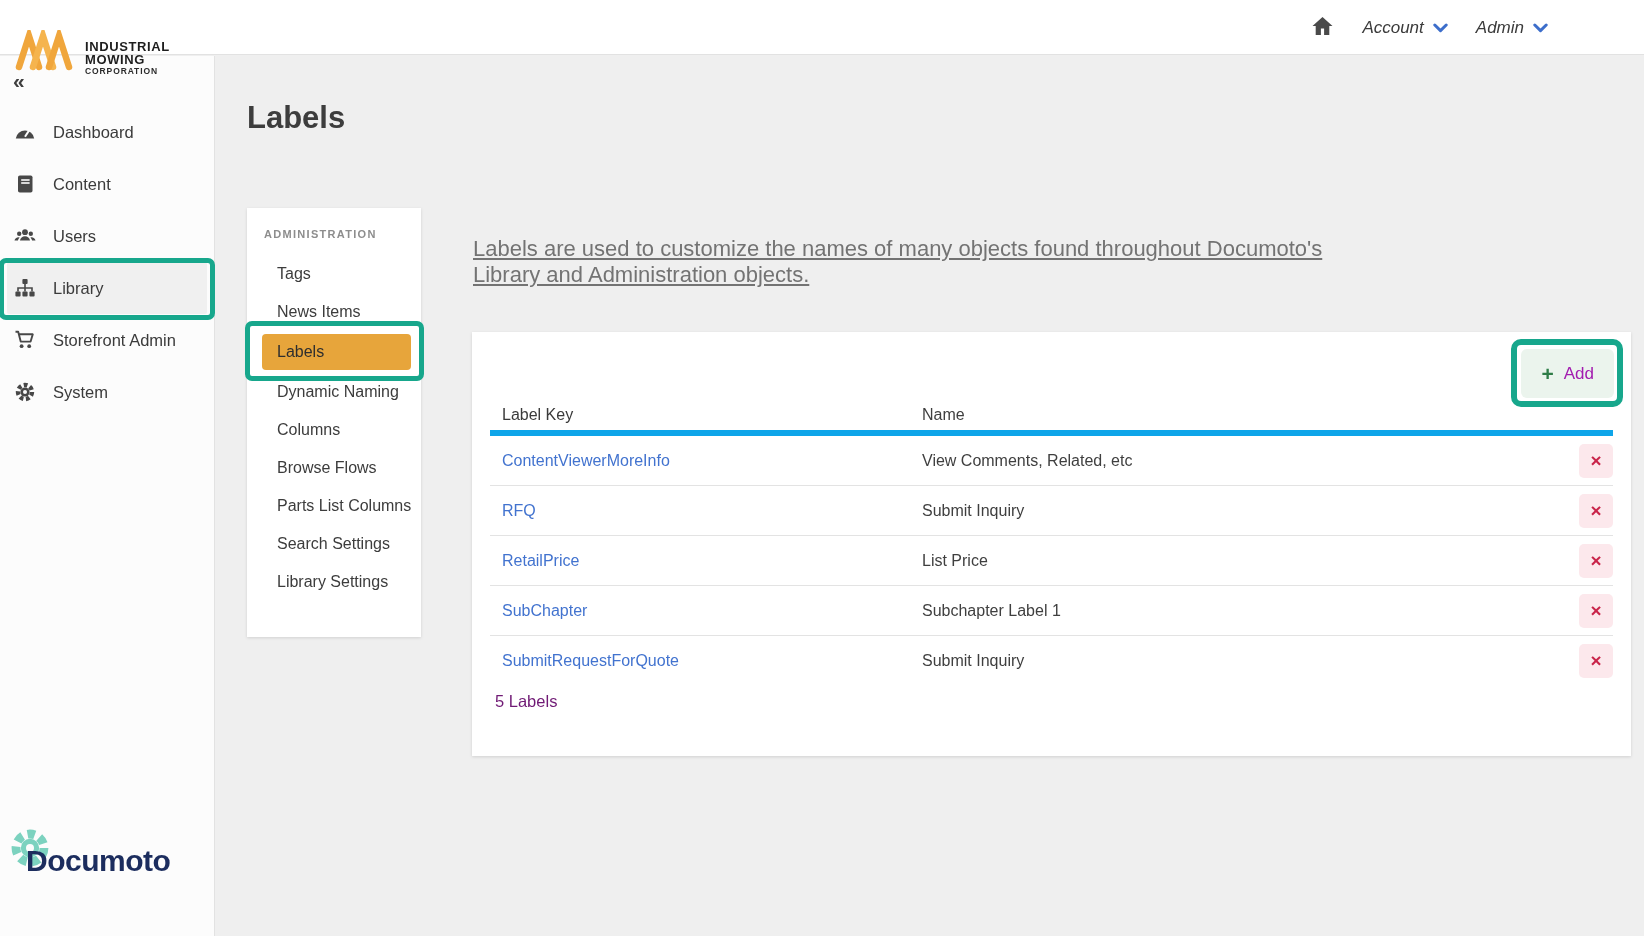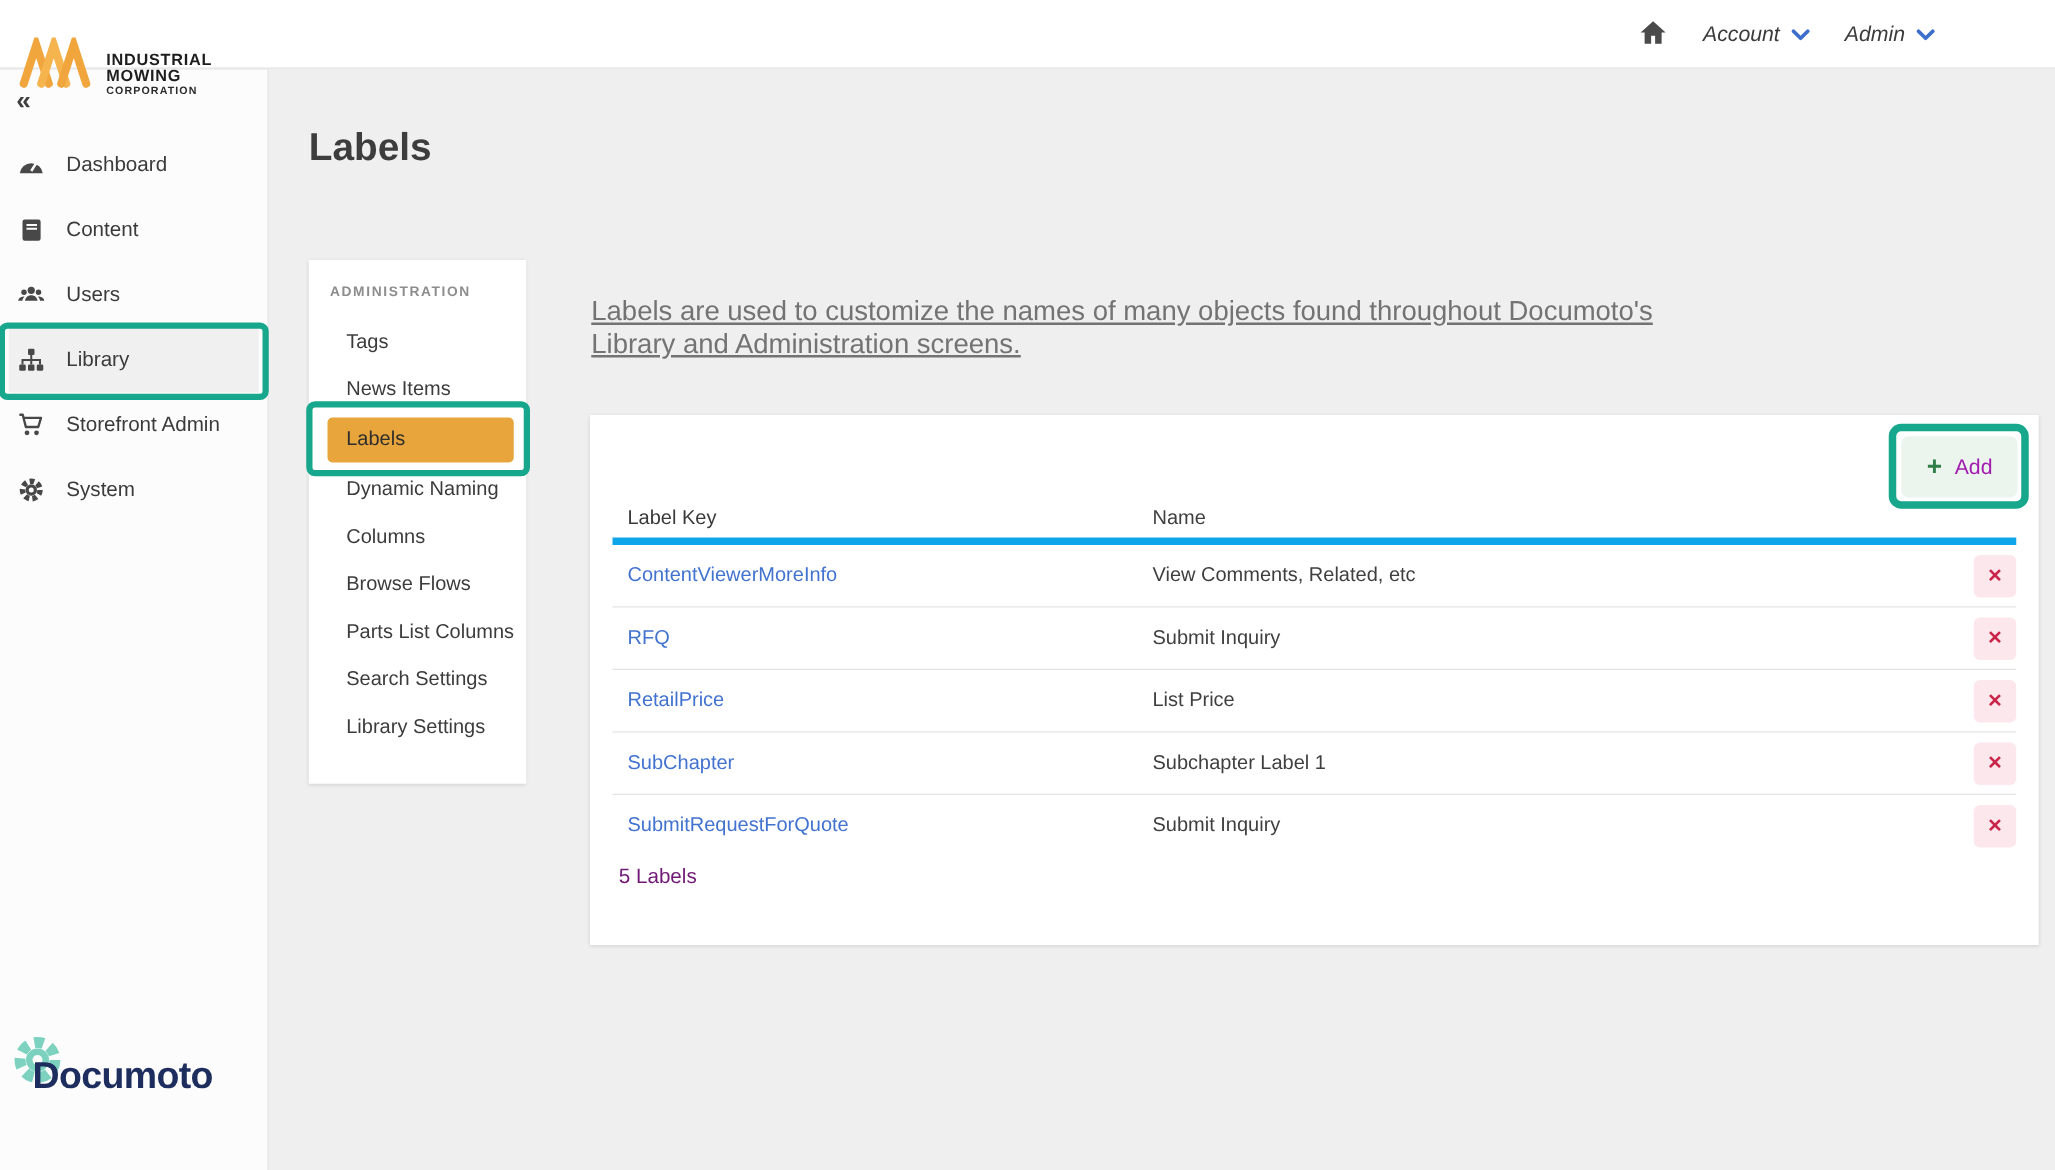--- a/index.html
+++ b/index.html
@@ -39,21 +39,21 @@
   .docu-gear { position:absolute; left:0; top:-12px; }
   .docu-word { position:absolute; left:18px; top:6px; font-size:30px; font-weight:bold;
     color:#1c2d5e; letter-spacing:-.5px; }
 
   
   .main { position:absolute; top:56px; left:216px; right:0; bottom:0; background:#efefef; }
   .page-title { position:absolute; left:31px; top:44px; font-size:31px;
     font-weight:600; color:#3d3d3d; }
 
   .subnav { position:absolute; left:31px; top:152px; width:174px; min-height:414px;
-    background:#fff; box-shadow:0 1px 3px rgba(0,0,0,.13); padding:20px 0 26px; }
+    background:#fff; box-shadow:0 1px 3px rgba(0,0,0,.13); padding:20px 0 36px; }
   .subnav-section { padding-left:17px; font-size:11px; letter-spacing:1.3px;
     color:#8d8d8d; font-weight:600; margin-bottom:15px; }
   .subnav-item { height:38px; line-height:38px; padding-left:30px; font-size:16px;
     color:#3c3c3c; cursor:pointer; white-space:nowrap; }
   .subnav-item.selected { position:relative; height:42px; padding:0;
     display:flex; align-items:center; }
   .pill { margin:0 10px 0 15px; flex:1; height:36px; line-height:36px;
     background:#e7a53b; border-radius:4px; padding-left:15px; color:#2e2e2e; }
   .anno-labels { left:-2px; right:-3px; top:-10px; bottom:-8px; }
 
@@ -235,21 +235,21 @@
     <div class="subnav-item">Dynamic Naming</div>
     <div class="subnav-item">Columns</div>
     <div class="subnav-item">Browse Flows</div>
     <div class="subnav-item">Parts List Columns</div>
     <div class="subnav-item">Search Settings</div>
     <div class="subnav-item">Library Settings</div>
   </div>
 
   <div class="desc">
     <div>Labels are used to customize the names of many objects found throughout Documoto's</div>
-    <div>Library and Administration screens.</div>
+    <div>Library and Administration objects.</div>
   </div>
 
   <div class="panel">
     <div class="add-wrap">
       <button class="add-btn">
         <div class="anno anno-add"></div>
         <span class="add-plus">+</span>
         <span class="add-label">Add</span>
       </button>
     </div>

